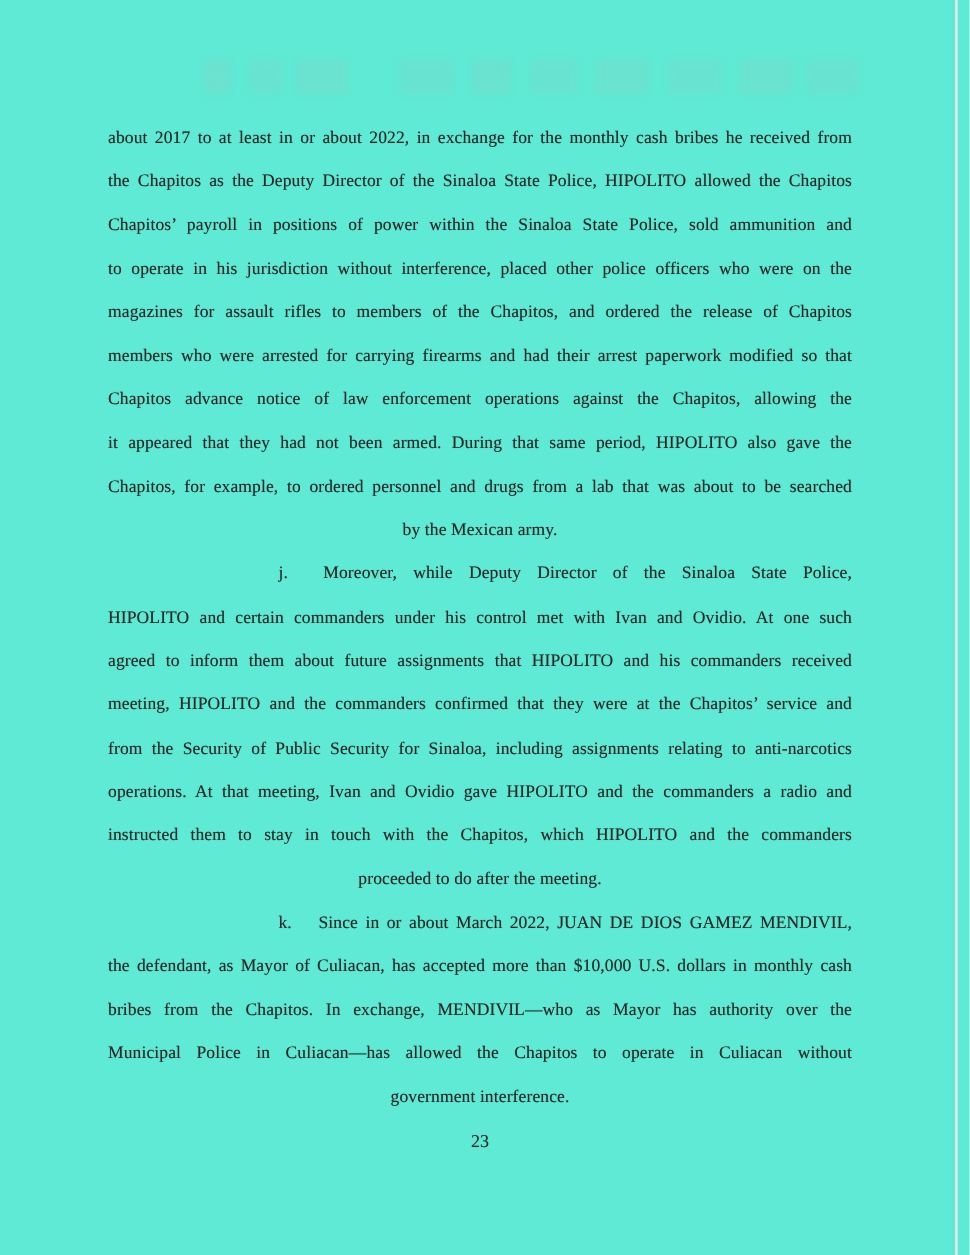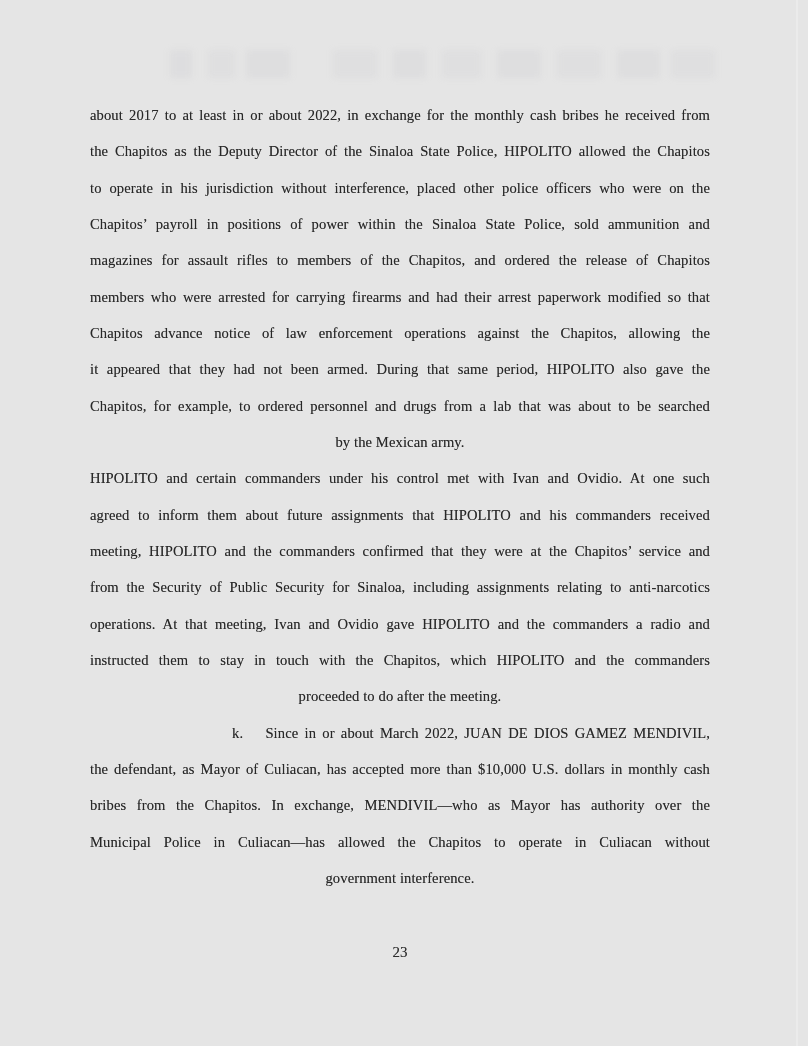--- a/index.html
+++ b/index.html
@@ -4,21 +4,21 @@
 <style>
   html, body { margin: 0; padding: 0; }
   body {
     width: 808px; height: 1046px;
     background: #ffffff;
     font-family: "Liberation Serif", "DejaVu Serif", serif;
   }
   .page {
     position: relative;
     width: 808px; height: 1046px;
-    background: #e5e5e5;
+    background: #5eead4;
     overflow: hidden;
     color: #282828;
   }
   
   .bleed {
     position: absolute;
     left: 170px; top: 50px;
     width: 545px; height: 28px;
     background: linear-gradient(90deg,
       rgba(185,185,192,0.16) 0% 4%,  transparent 4% 7%,
@@ -74,31 +74,35 @@
 
 <div class="page">
   <div class="bleed"></div>
   <div class="edge-line"></div>
 
   <main class="text-block">
 
     <section class="para">
       <div class="line jl">about 2017 to at least in or about 2022, in exchange for the monthly cash bribes he received from</div>
       <div class="line jl">the Chapitos as the Deputy Director of the Sinaloa State Police, HIPOLITO allowed the Chapitos</div>
+      <div class="line jl">Chapitos’ payroll in positions of power within the Sinaloa State Police, sold ammunition and</div>
       <div class="line jl">to operate in his jurisdiction without interference, placed other police officers who were on the</div>
-      <div class="line jl">Chapitos’ payroll in positions of power within the Sinaloa State Police, sold ammunition and</div>
       <div class="line jl">magazines for assault rifles to members of the Chapitos, and ordered the release of Chapitos</div>
       <div class="line jl">members who were arrested for carrying firearms and had their arrest paperwork modified so that</div>
       <div class="line jl">Chapitos advance notice of law enforcement operations against the Chapitos, allowing the</div>
       <div class="line jl">it appeared that they had not been armed. During that same period, HIPOLITO also gave the</div>
       <div class="line jl">Chapitos, for example, to ordered personnel and drugs from a lab that was about to be searched</div>
       <div class="line ll">by the Mexican army.</div>
     </section>
 
     <section class="para">
+      <div class="line jl indent">
+        <span class="plabel">j.</span>
+        <span>Moreover, while Deputy Director of the Sinaloa State Police,</span>
+      </div>
       <div class="line jl">HIPOLITO and certain commanders under his control met with Ivan and Ovidio. At one such</div>
       <div class="line jl">agreed to inform them about future assignments that HIPOLITO and his commanders received</div>
       <div class="line jl">meeting, HIPOLITO and the commanders confirmed that they were at the Chapitos’ service and</div>
       <div class="line jl">from the Security of Public Security for Sinaloa, including assignments relating to anti-narcotics</div>
       <div class="line jl">operations. At that meeting, Ivan and Ovidio gave HIPOLITO and the commanders a radio and</div>
       <div class="line jl">instructed them to stay in touch with the Chapitos, which HIPOLITO and the commanders</div>
       <div class="line ll">proceeded to do after the meeting.</div>
     </section>
 
     <section class="para">

